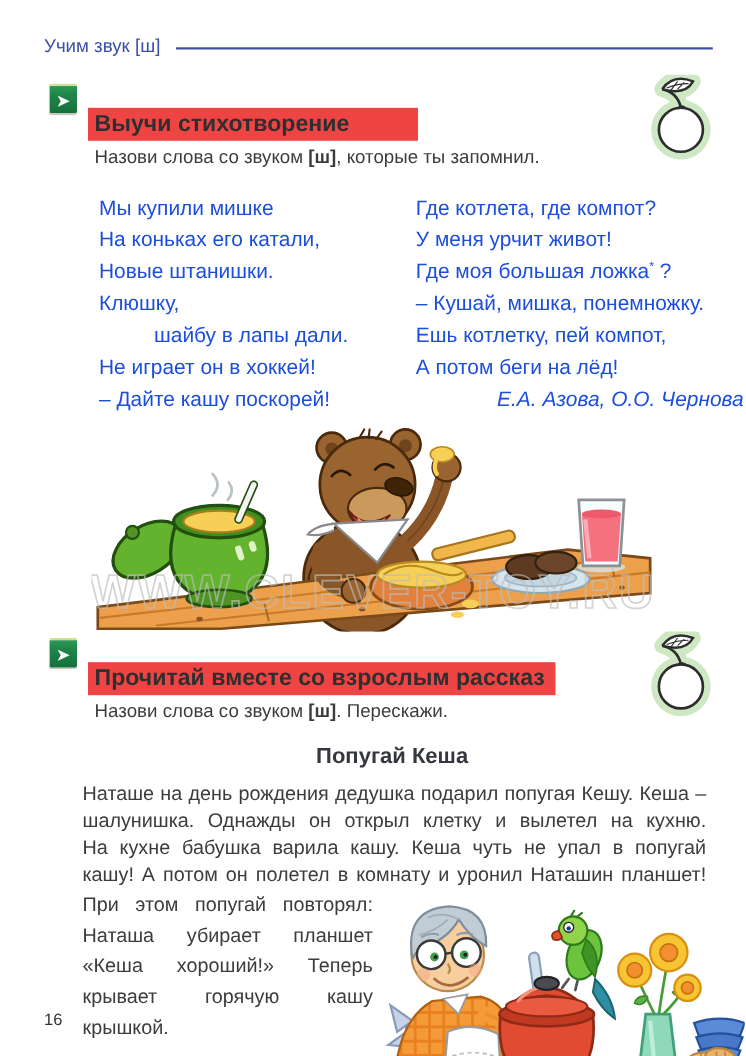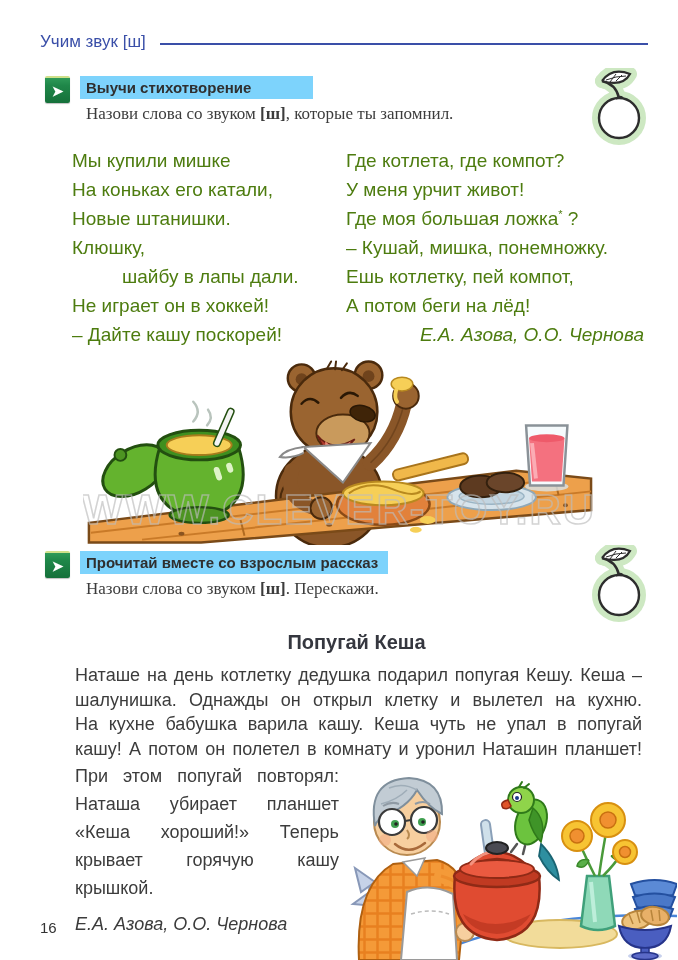--- a/index.html
+++ b/index.html
@@ -18,41 +18,41 @@
   
   .task{margin:24px 30px 0 45px;position:relative;}
   .task-row{display:flex;align-items:flex-start;}
   .arrow-box{
     width:25px;height:25px;background:linear-gradient(180deg,#2e9a58 0%,#1f8749 30%,#15703a 100%);
     border-top:2px solid #cfe08a;border-radius:2px;color:#ffffff;
     display:flex;align-items:center;justify-content:center;
     font-size:14px;font-weight:bold;flex:0 0 25px;box-shadow:0 1px 1px rgba(0,0,0,.25);
   }
   .task-texts{margin-left:10px;}
-  .task-heading{font-size:15px;font-weight:bold;background:#7dd3fc;padding:3px 10px 3px 6px;display:inline-block;color:#2f2f2f;}
+  .task-heading{font-size:21px;font-weight:bold;background:#ef4444;padding:3px 10px 3px 6px;display:inline-block;color:#2f2f2f;margin-top:22px;}
   .task-heading.wide{padding-right:62px;}
-  .task-instruction{font-size:17px;margin-top:5px;padding-left:6px;color:#3c3c3c;font-family:Liberation Serif, serif;}
+  .task-instruction{font-size:17px;margin-top:5px;padding-left:6px;color:#3c3c3c;}
   .b{font-weight:bold;}
 
   .apple-sticker{position:absolute;right:-12px;top:-8px;width:74px;height:80px;}
   .apple-sticker.second{top:-6px;}
 
   
-  .poem{display:flex;margin:22px 0 0 72px;font-size:19px;line-height:29px;color:#4d7c0f;}
+  .poem{display:flex;margin:22px 0 0 72px;font-size:19px;line-height:29px;color:#1d4ed8;justify-content:flex-end;}
   .poem-col.left{width:272px;}
-  .poem-col.right{width:300px;margin-left:2px;}
+  .poem-col.right{width:300px;margin-left:16px;}
   .poem-line.indent{padding-left:50px;}
   .poem-author{font-style:italic;text-align:right;padding-right:2px;}
   sup.star{font-size:11px;vertical-align:super;line-height:0;}
 
   
   .bear-illo{display:block;margin:10px auto 0 auto;width:512px;height:186px;}
 
   
-  .story-title{font-size:20px;font-weight:bold;text-align:center;color:#35373f;margin:32px 40px 0 75px;}
+  .story-title{font-size:20px;font-weight:bold;text-align:center;color:#35373f;margin:20px 40px 0 75px;}
   .story-para{margin:9px 36px 0 75px;font-size:18px;line-height:24.5px;color:#3c3c3c;}
   .jline{text-align:justify;text-align-last:justify;}
   .wrap-section{display:flex;margin:1px 0 0 75px;}
   .wrap-col{width:264px;font-size:18px;line-height:28px;color:#3c3c3c;}
   .wrap-line{text-align:justify;text-align-last:justify;}
   .wrap-line.last{text-align:left;text-align-last:left;}
   .story-author{font-style:italic;margin-top:8px;font-size:18px;}
   .granny-illo{width:332px;height:196px;margin-left:6px;margin-top:2px;flex:0 0 auto;}
 
   .page-number{position:absolute;left:40px;top:919px;font-size:15px;color:#333;}
@@ -222,21 +222,21 @@
       <path d="M30,31 q3,-4 7,-1" fill="none" stroke="#2d2d2d" stroke-width="2"></path>
       <path d="M33,30 Q30,16 16,13" fill="none" stroke="#2d2d2d" stroke-width="2.4"></path>
       <path d="M16,13 Q26,-1 44,6 Q37,19 16,13" fill="#ffffff" stroke="#2d2d2d" stroke-width="2.2"></path>
       <path d="M20,12 Q30,8 40,8 M24,14 L30,6 M30,13 L36,7" fill="none" stroke="#2d2d2d" stroke-width="1"></path>
     </svg>
   </div>
 
   <div class="story-title">Попугай Кеша</div>
 
   <div class="story-para">
-    <div class="jline">Наташе на день котлетку дедушка подарил попугая Кешу. Кеша –</div>
+    <div class="jline">Наташе на день рождения дедушка подарил попугая Кешу. Кеша –</div>
     <div class="jline">шалунишка. Однажды он открыл клетку и вылетел на кухню.</div>
     <div class="jline">На кухне бабушка варила кашу. Кеша чуть не упал в попугай</div>
     <div class="jline">кашу! А потом он полетел в комнату и уронил Наташин планшет!</div>
   </div>
 
   <div class="wrap-section">
     <div class="wrap-col">
       <div class="wrap-line">При этом попугай повторял:</div>
       <div class="wrap-line">Наташа убирает планшет</div>
       <div class="wrap-line">«Кеша хороший!» Теперь</div>

